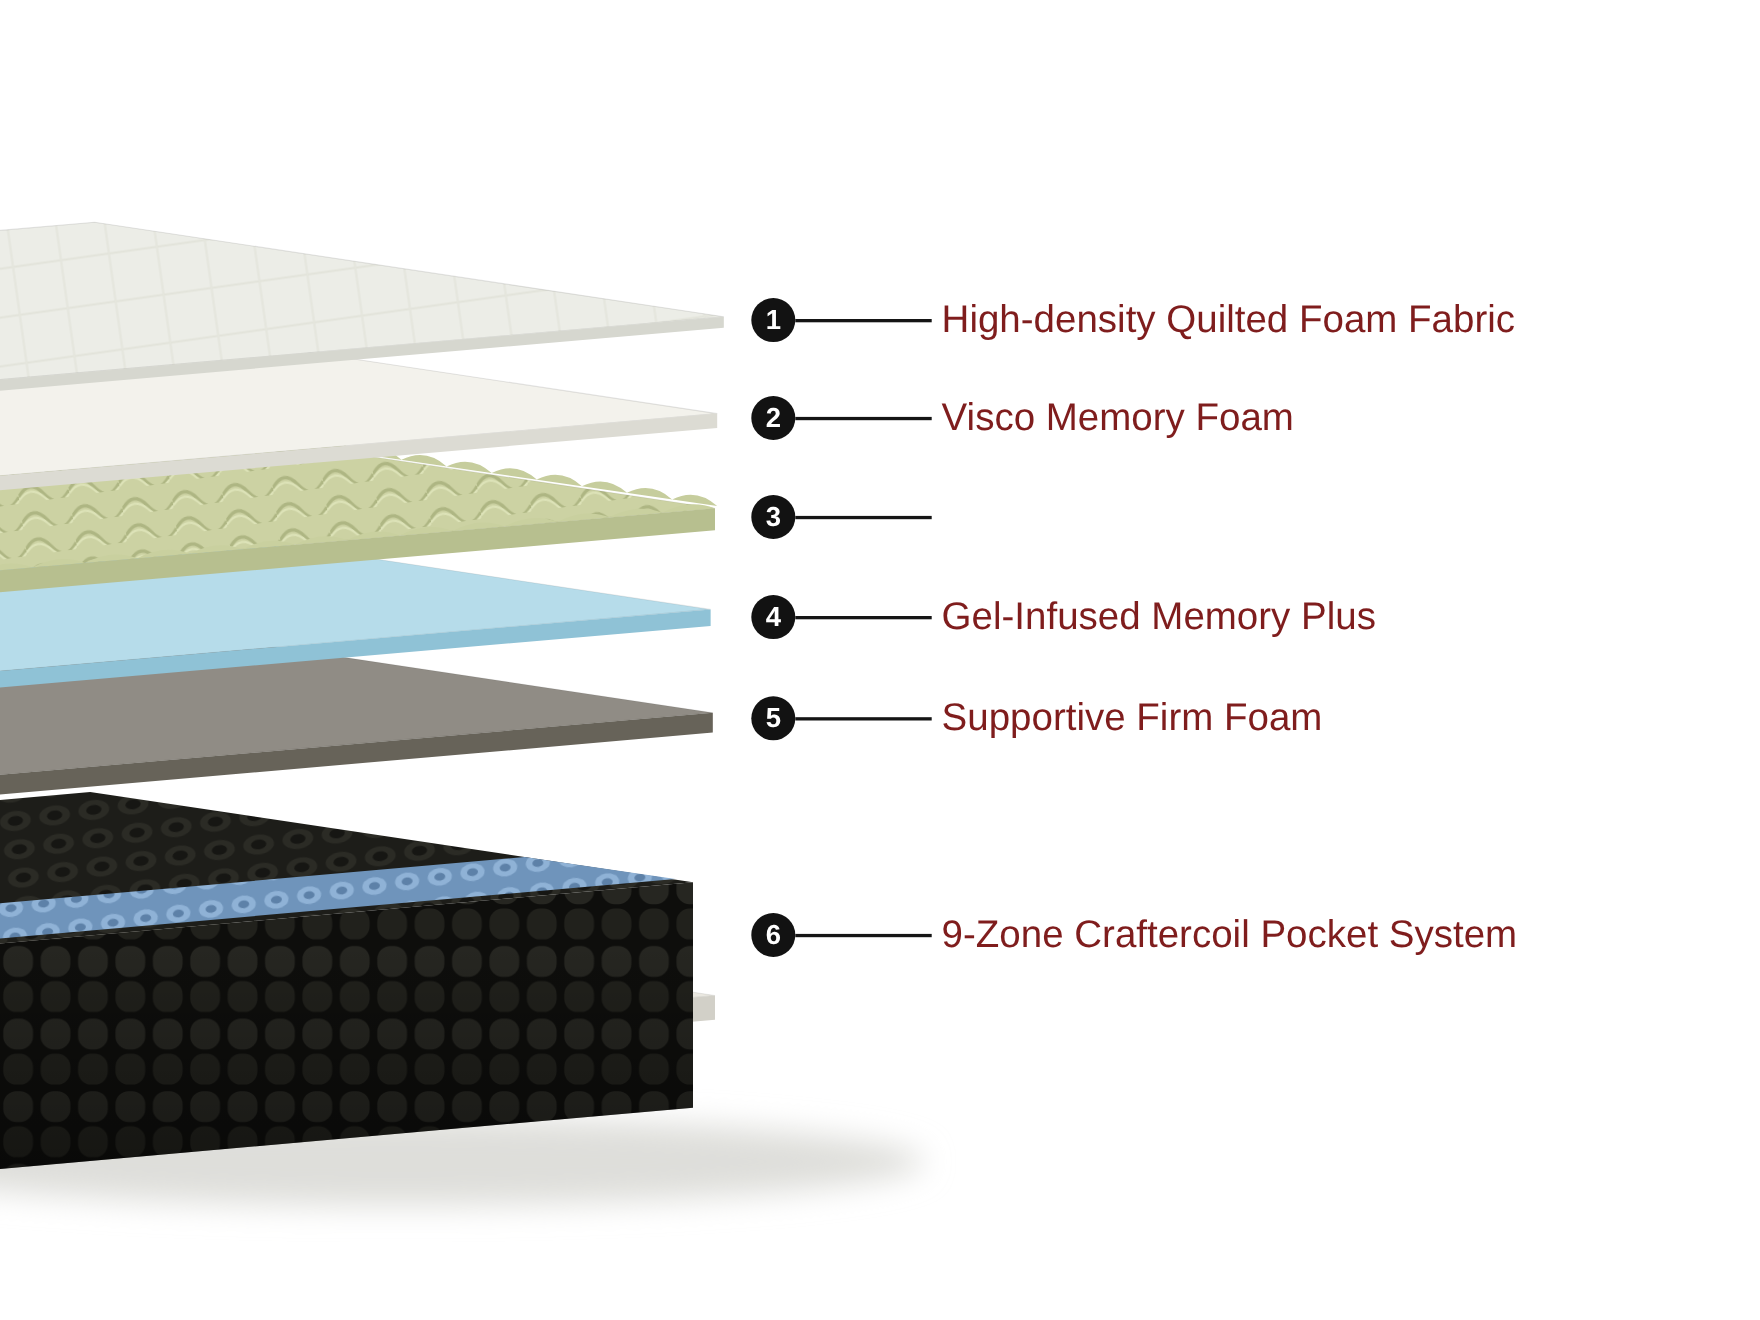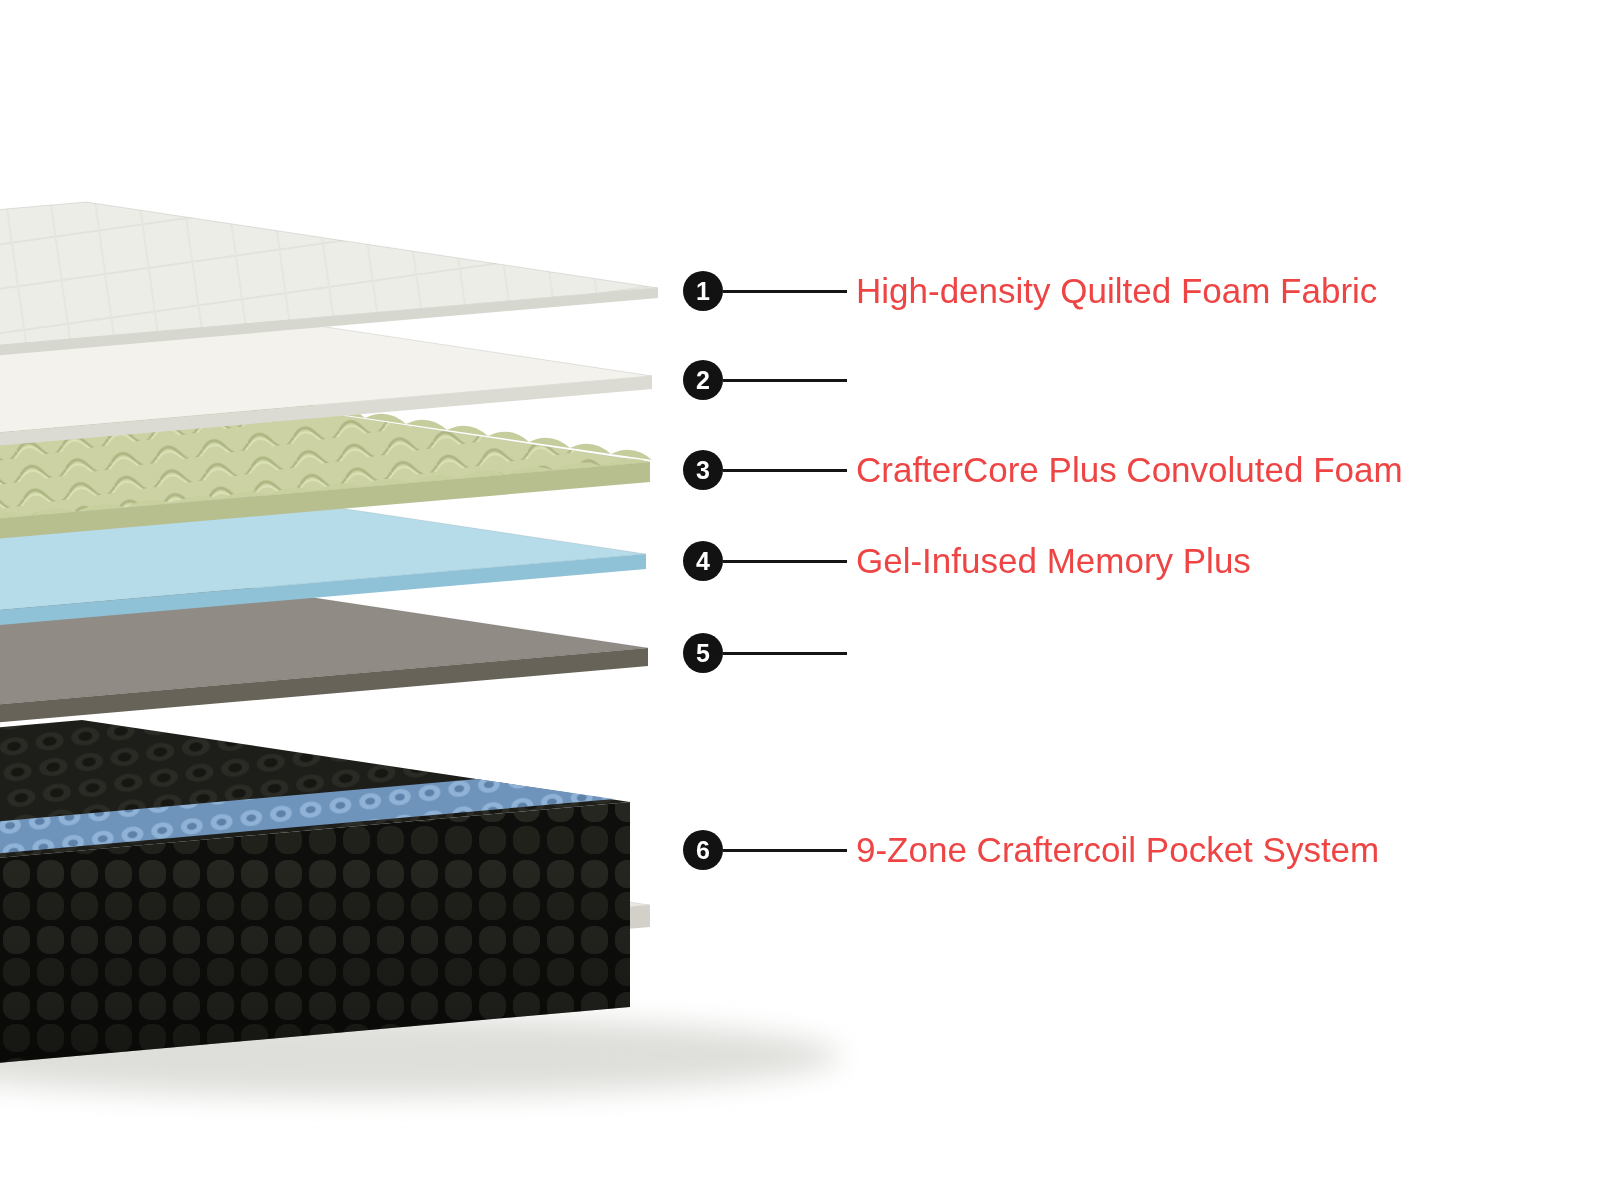--- a/index.html
+++ b/index.html
@@ -27,21 +27,21 @@
     flex:0 0 auto;
   }
   .lead-line{
     width:124px;height:3px;
     background:#151515;
     flex:0 0 auto;
   }
   .callout-label{
     margin-left:9px;
     font-size:35px;
-    color:#ef4444;
+    color:#7f1d1d;
     white-space:nowrap;
   }
 </style>
 </head>
 <body>
 
 <div class="canvas">
 
   <svg class="illustration-svg" width="1600" height="1200" viewBox="0 0 1600 1200">
     <defs>
@@ -123,37 +123,38 @@
 
   <div class="callout" style="left:683px;top:271px;">
     <div class="badge">1</div>
     <div class="lead-line"></div>
     <div class="callout-label">High-density Quilted Foam Fabric</div>
   </div>
 
   <div class="callout" style="left:683px;top:360px;">
     <div class="badge">2</div>
     <div class="lead-line"></div>
+    <div class="callout-label">Visco Memory Foam</div>
   </div>
 
   <div class="callout" style="left:683px;top:450px;">
     <div class="badge">3</div>
     <div class="lead-line"></div>
-    <div class="callout-label">CrafterCore Plus Convoluted Foam</div>
   </div>
 
   <div class="callout" style="left:683px;top:541px;">
     <div class="badge">4</div>
     <div class="lead-line"></div>
     <div class="callout-label">Gel-Infused Memory Plus</div>
   </div>
 
   <div class="callout" style="left:683px;top:633px;">
     <div class="badge">5</div>
     <div class="lead-line"></div>
+    <div class="callout-label">Supportive Firm Foam</div>
   </div>
 
   <div class="callout" style="left:683px;top:830px;">
     <div class="badge">6</div>
     <div class="lead-line"></div>
     <div class="callout-label">9-Zone Craftercoil Pocket System</div>
   </div>
 
 </div>
 

